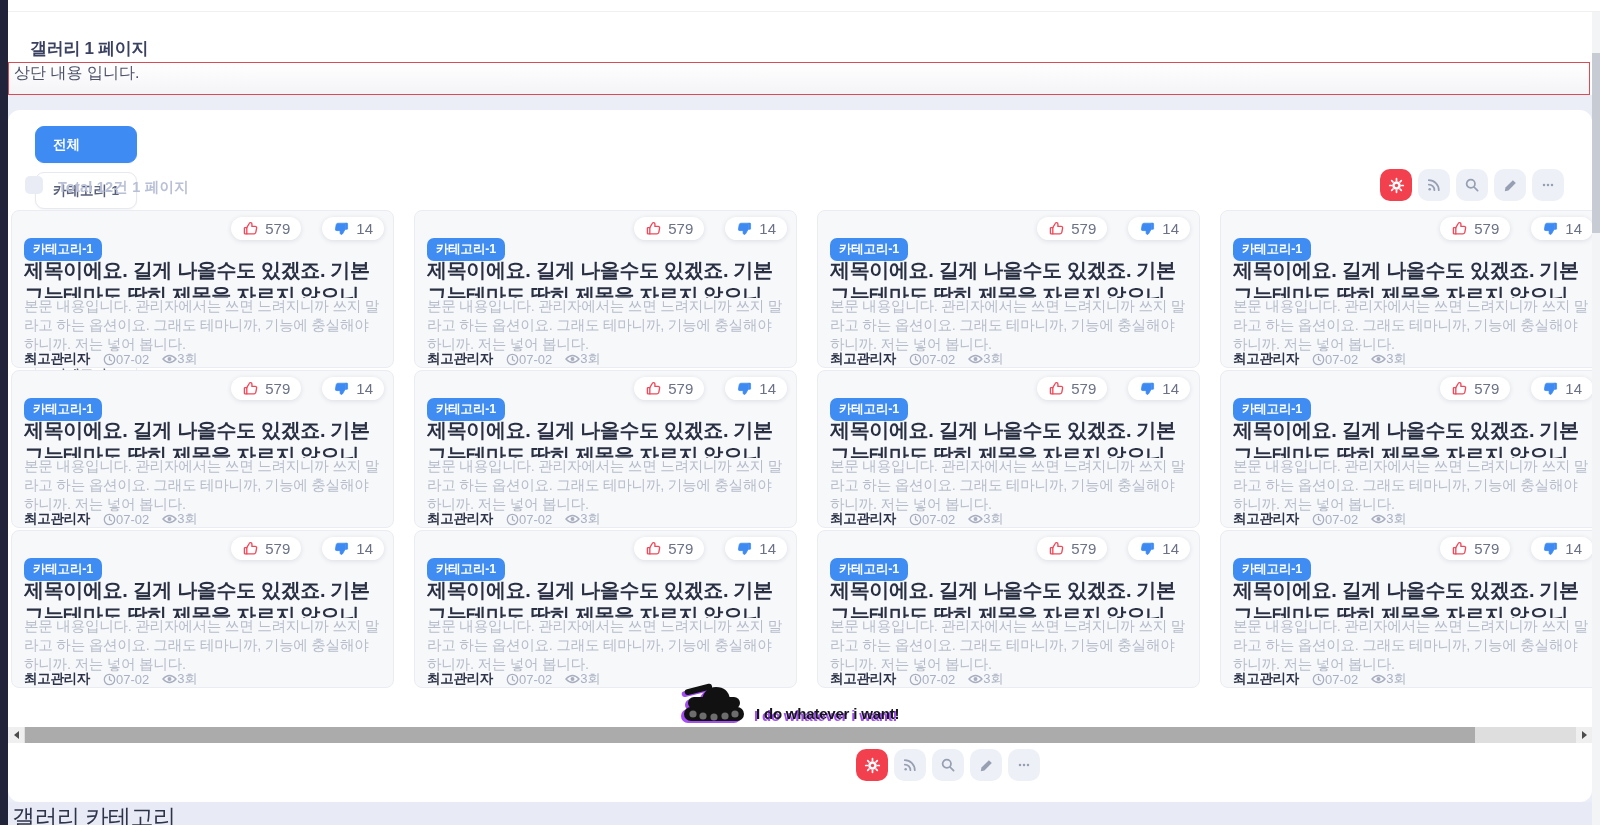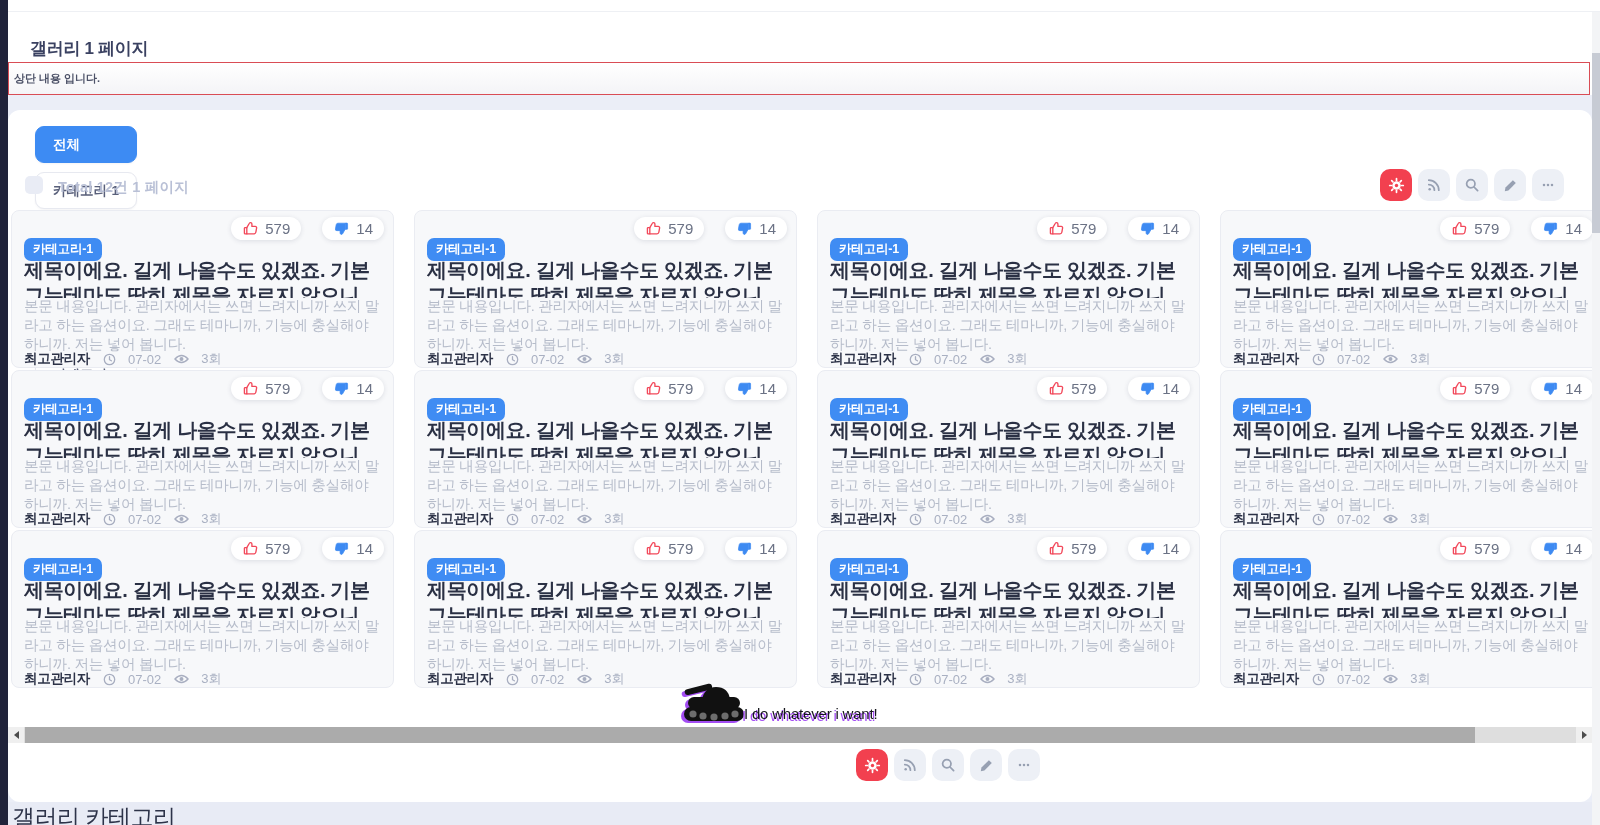--- a/index.html
+++ b/index.html
@@ -3,21 +3,21 @@
 <meta charset="utf-8">
 <style>
   html,body{margin:0;padding:0;background:#fff;}
   .stage{position:relative;width:1600px;height:825px;background:#fff;overflow:hidden;
          font-family:"Liberation Sans",sans-serif;}
   .side-strip{position:absolute;left:0;top:0;width:8px;height:825px;background:#20233a;}
   .top-line{position:absolute;left:8px;top:11px;width:1592px;height:1px;background:#eef0f4;}
   .page-title{position:absolute;left:30px;top:26px;font-size:17px;font-weight:700;color:#3a4161;letter-spacing:-.3px;}
   .notice{position:absolute;left:8px;top:62px;width:1580px;height:31px;border:1px solid #d94c55;
           background:linear-gradient(180deg,#ffffff 0%,#f4f4f7 100%);
-          display:flex;align-items:center;font-size:11px;color:#4d5268;font-weight:bold;}
+          display:flex;font-size:16px;color:#4d5268;}
   .notice span{padding-left:5px;}
   .lavender{position:absolute;left:8px;top:95px;width:1584px;height:730px;background:#ebeef7;}
   .panel{position:absolute;left:8px;top:110px;width:1584px;height:692px;background:#fff;border-radius:12px;overflow:hidden;}
 
   .tabs{position:absolute;left:27px;top:16px;display:flex;gap:9px;flex-direction:column;}
   .tab{height:35px;padding:0 17px;display:flex;align-items:center;background:#fff;border:1px solid #e7e9f0;
        border-radius:9px;font-size:13.5px;font-weight:600;color:#59607a;box-shadow:0 1px 2px rgba(30,40,70,.05);cursor:pointer;}
   .tab.active{background:#3d8bf3;border-color:#3d8bf3;color:#fff;}
 
   .select-all{position:absolute;left:17px;top:66px;width:18px;height:18px;border-radius:5px;background:#e9ecf5;}
@@ -36,36 +36,36 @@
         box-shadow:0 1px 5px rgba(40,50,80,.13);cursor:pointer;}
   .pill .num{font-size:15px;color:#6b7285;font-weight:500;}
   .badge{position:absolute;top:27px;left:12px;background:#3f8cf3;color:#fff;font-size:12.5px;font-weight:700;
          padding:3px 9px;border-radius:7px;letter-spacing:-.2px;cursor:pointer;}
   .card .ttl{position:absolute;margin:0;top:47px;left:12px;right:8px;font-size:20px;font-weight:700;color:#2a3044;
              line-height:1.24;letter-spacing:-.35px;max-height:40px;overflow:hidden;}
   .card .excerpt{position:absolute;margin:0;top:86px;left:12px;right:8px;font-size:14.6px;font-weight:500;color:#b6bcca;
              line-height:1.3;letter-spacing:-.3px;max-height:58px;overflow:hidden;}
   .foot{position:absolute;left:12px;top:139px;display:flex;align-items:center;gap:13px;}
   .author{font-size:13.5px;font-weight:700;color:#2c3247;letter-spacing:-.3px;}
-  .meta{display:flex;align-items:center;gap:12px;font-size:13px;color:#a9b0c2;}
+  .meta{display:flex;align-items:center;gap:0;font-size:13px;color:#a9b0c2;}
 
   .hscroll{position:absolute;left:0;top:617px;width:1584px;height:16px;background:#dedede;}
   .hthumb{position:absolute;left:17px;top:0;width:1450px;height:16px;background:#ababab;}
   .harrow{position:absolute;top:0;width:16px;height:16px;background:#efefef;display:flex;align-items:center;justify-content:center;}
   .harrow.left{left:0;}.harrow.right{right:0;}
   .tri-l{width:0;height:0;border-style:solid;border-width:4px 5px 4px 0;border-color:transparent #4c4c4c transparent transparent;}
   .tri-r{width:0;height:0;border-style:solid;border-width:4px 0 4px 5px;border-color:transparent transparent transparent #4c4c4c;}
 
   .vscroll{position:absolute;left:1592px;top:12px;width:8px;height:813px;background:#f3f4f6;}
   .vthumb{position:absolute;left:0;top:41px;width:8px;height:180px;background:#c7cbd4;}
 
   .watermark{position:absolute;left:680px;top:667px;width:260px;height:70px;z-index:6;}
   .wm-title{position:absolute;left:62px;top:0;font-size:31px;font-weight:800;color:#15161c;letter-spacing:-1px;
             text-shadow:-3px 2px 0 #a34df2;white-space:nowrap;}
-  .wm-sub{position:absolute;left:64px;top:38px;font-size:15px;font-weight:400;color:#15161c;letter-spacing:-.2px;
+  .wm-sub{position:absolute;left:76px;top:38px;font-size:15px;font-weight:700;color:#15161c;letter-spacing:-.2px;
             text-shadow:-2px 1.5px 0 #a34df2;white-space:nowrap;}
   .wm-tank{position:absolute;left:0;top:8px;filter:drop-shadow(-3px 2px 0 #a34df2);}
 
   .bottom-bar{position:absolute;left:8px;top:802px;width:1584px;height:23px;background:#e8ebf5;}
   .bottom-title{position:absolute;left:4px;top:0;font-size:23px;color:#2d3349;letter-spacing:-.5px;white-space:nowrap;}
 </style>
 </head>
 <body>
 
 <div class="stage">

